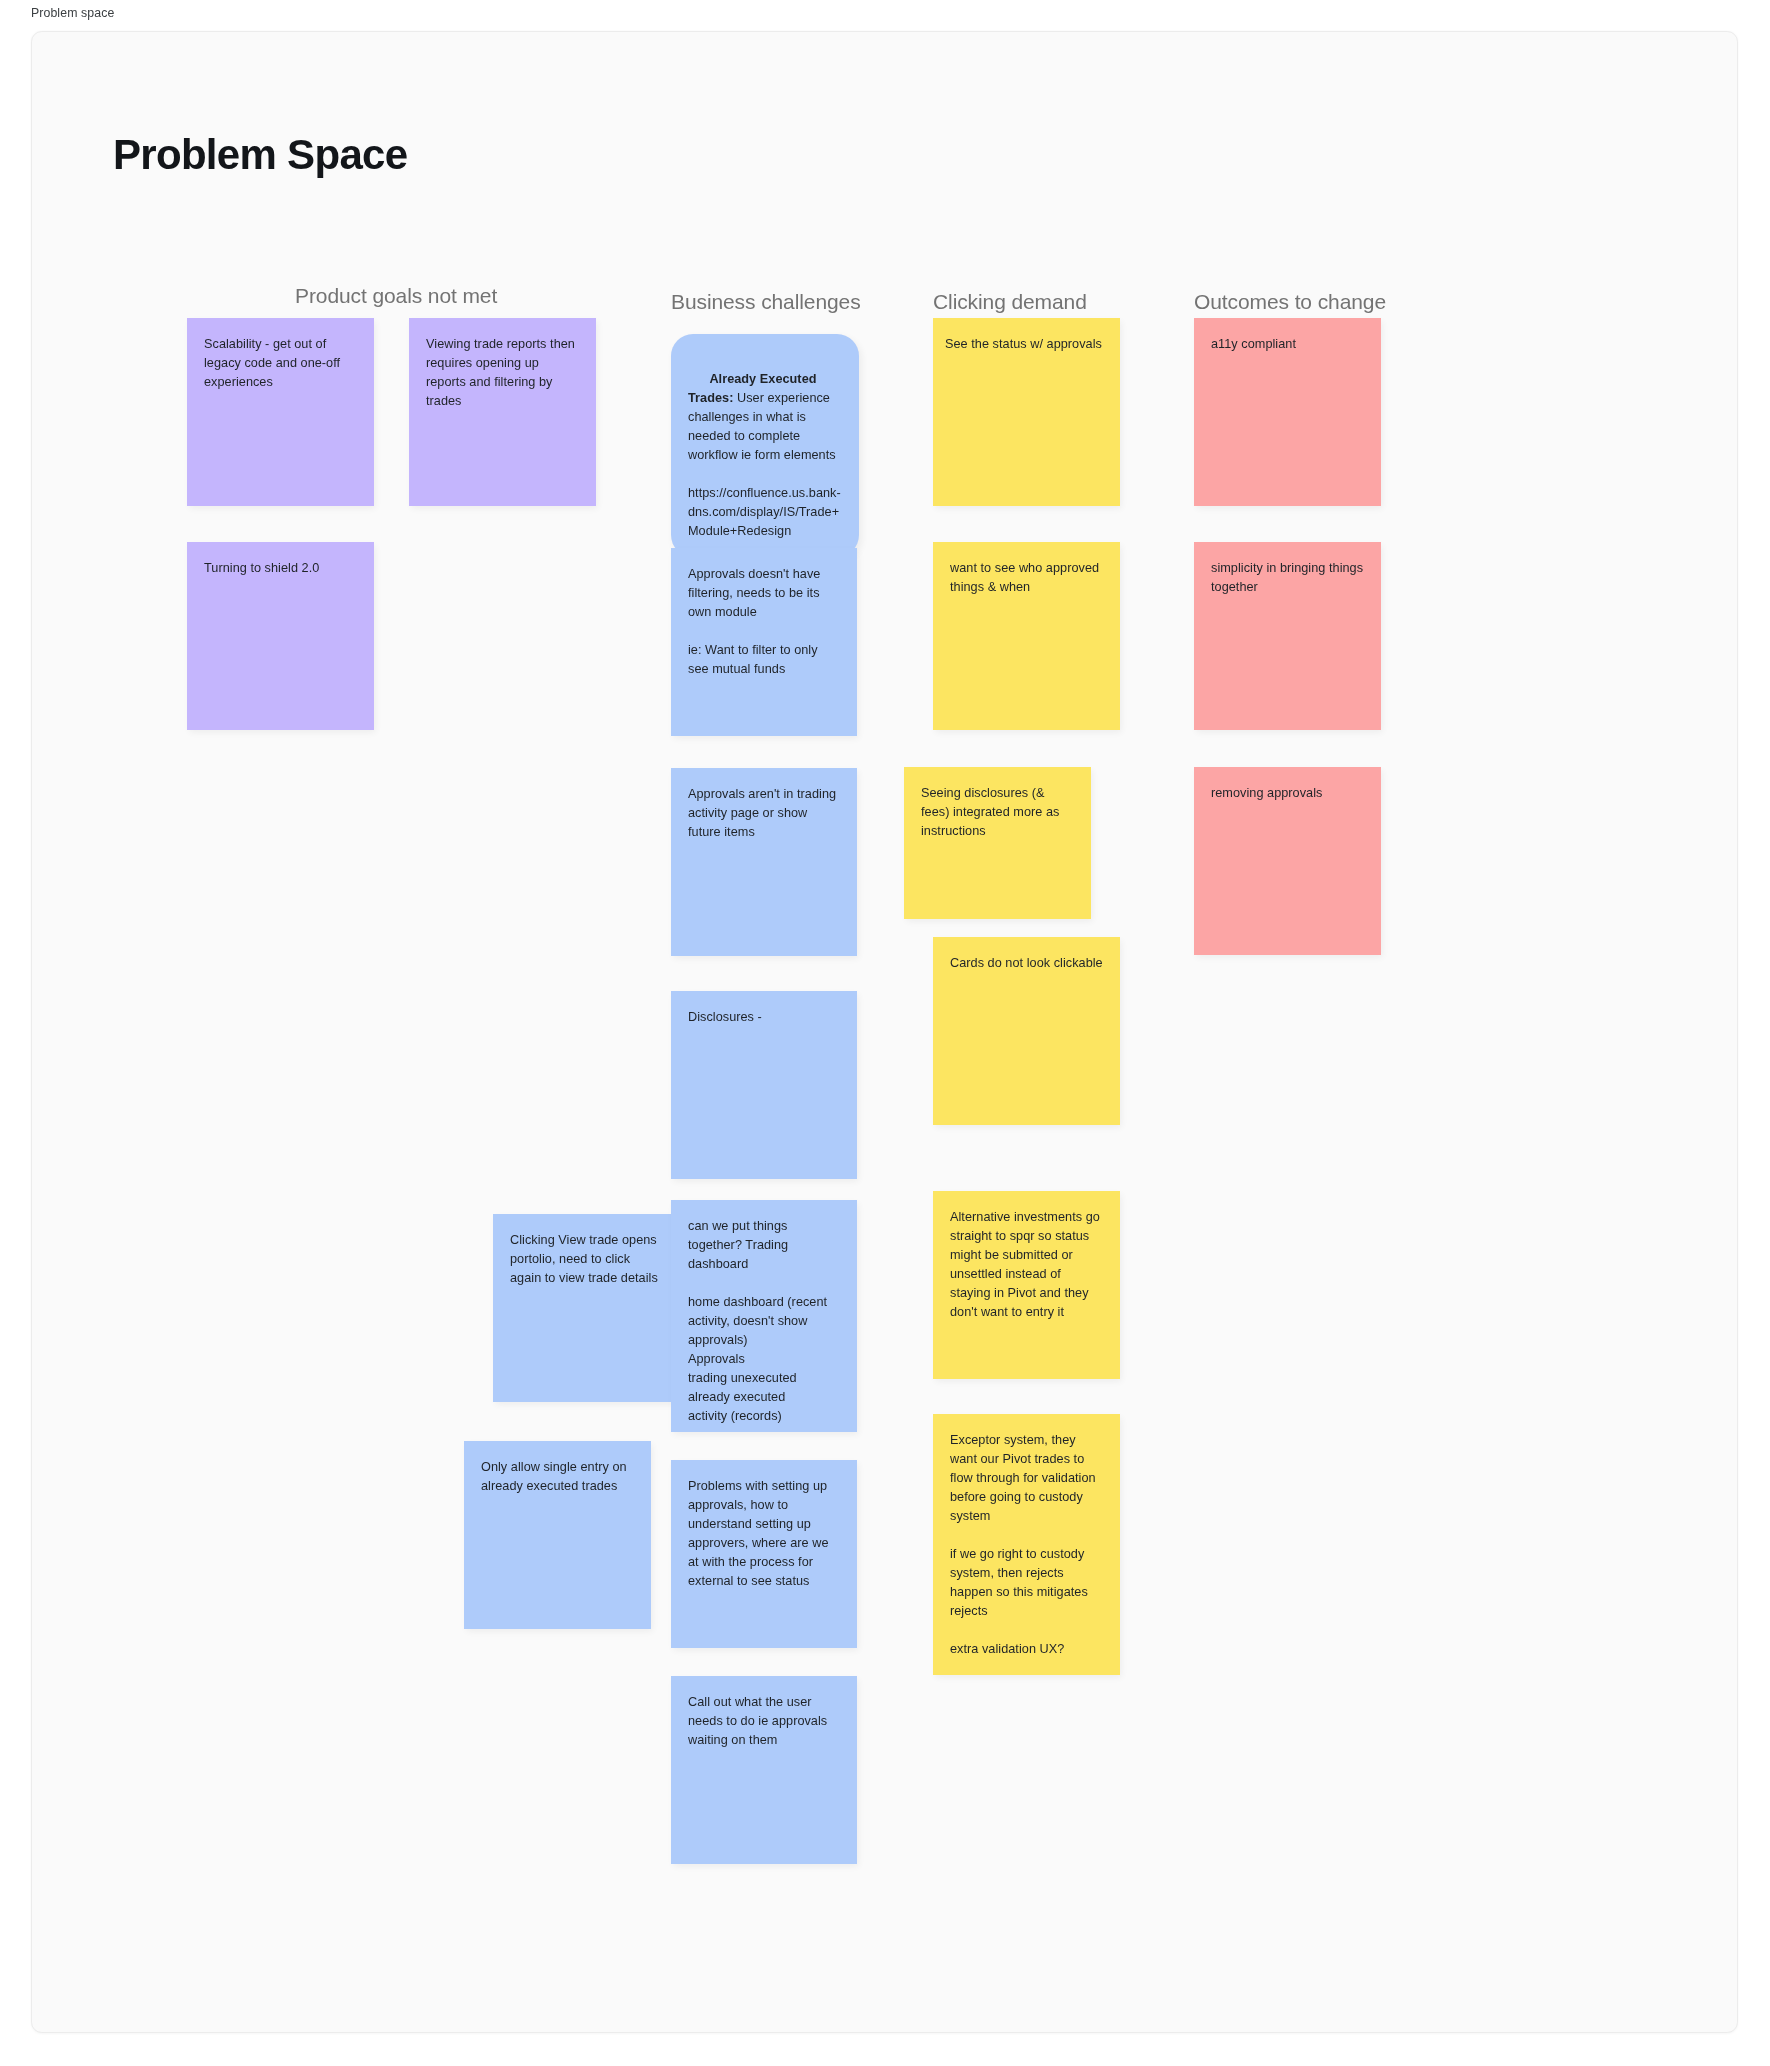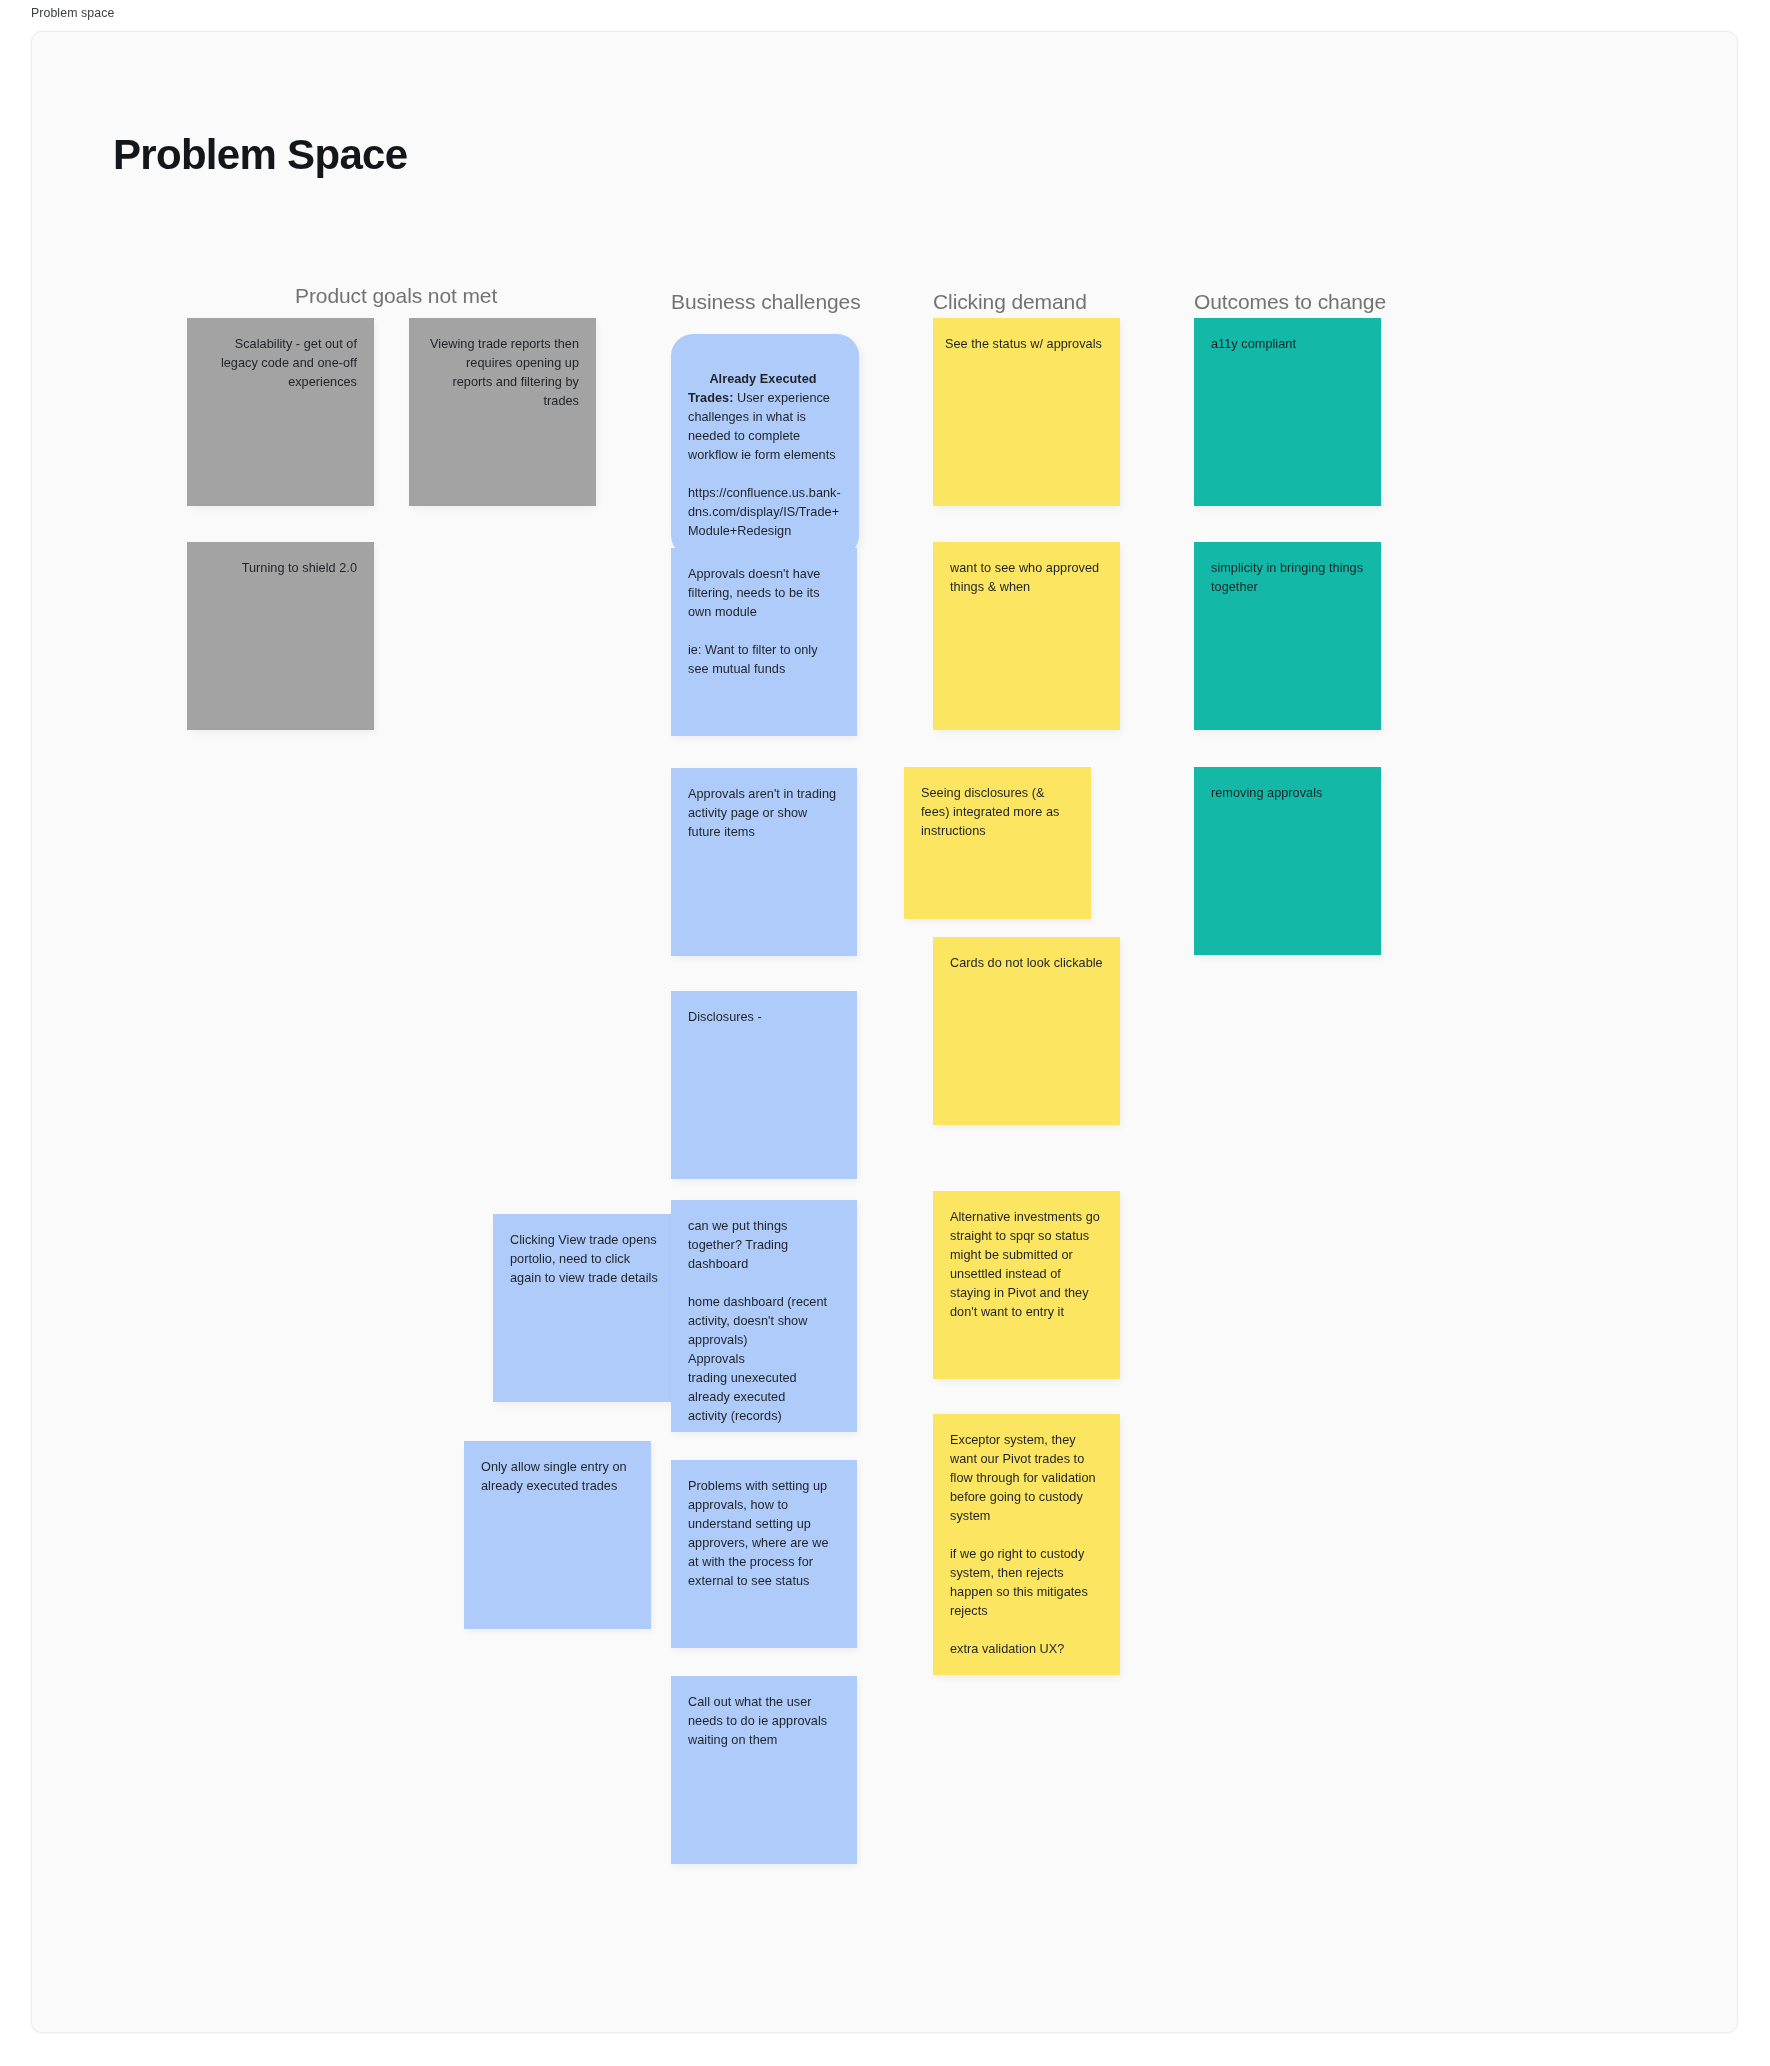--- a/index.html
+++ b/index.html
@@ -76,24 +76,24 @@
   .note-text {
     font-size: 12.7px;
     line-height: 19px;
     color: #1f2328;
     letter-spacing: 0.04px;
     white-space: pre-wrap;
     word-wrap: break-word;
   }
   .note-text b { font-weight: 700; }
 
-  .note.pink   { background: #a3a3a3; text-align: right; }
+  .note.pink   { background: #c4b5fd; }
   .note.blue   { background: #aecbfa; }
   .note.yellow { background: #fce561; }
-  .note.green  { background: #14b8a6; }
+  .note.green  { background: #fca5a5; }
 </style>
 </head>
 <body>
 
 <div id="breadcrumb">Problem space</div>
 
 <div id="board-frame">
 
   <div id="page-title">Problem Space</div>
 

